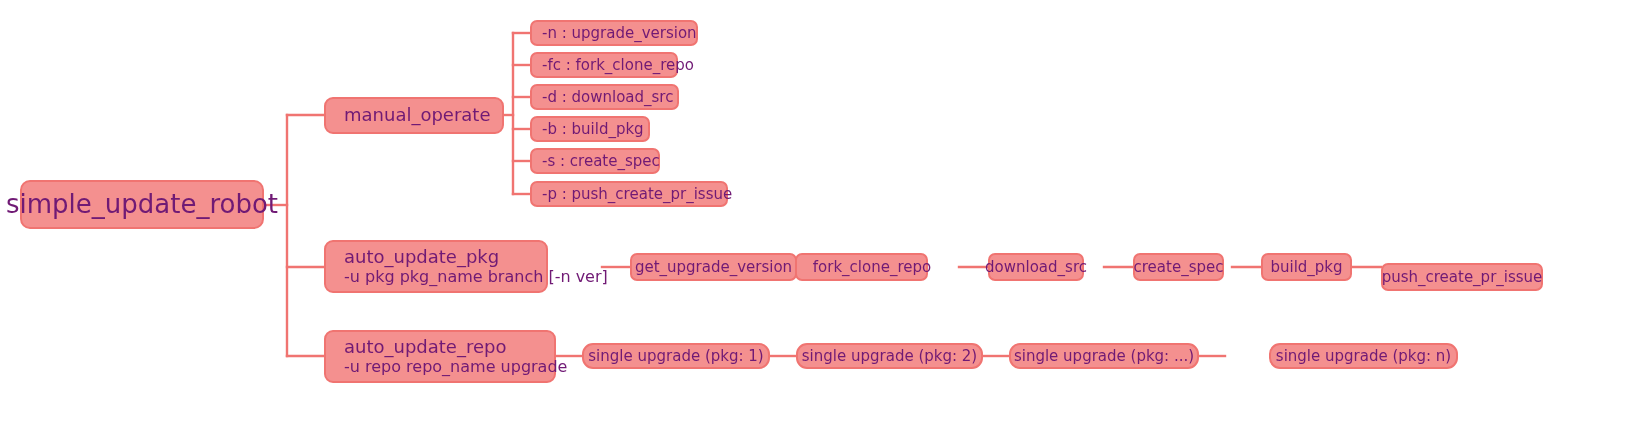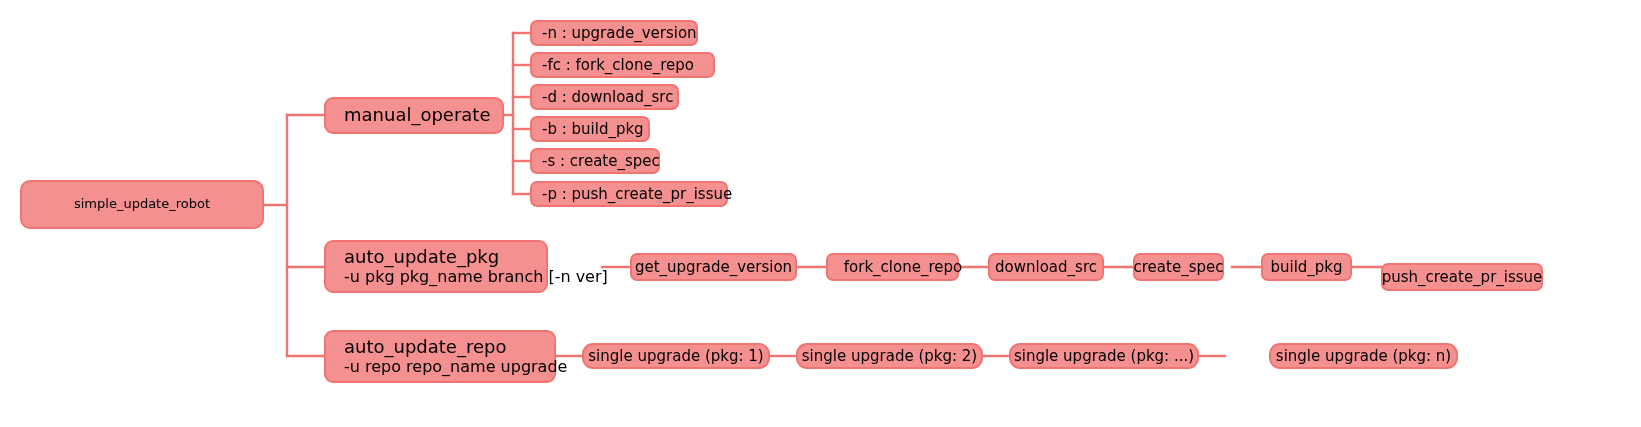--- a/index.html
+++ b/index.html
@@ -24,42 +24,42 @@
     width: 1641px;
     height: 427px;
     pointer-events: none;
   }
   .node {
     position: absolute;
     box-sizing: border-box;
     background: #f4908f;
     border: 2px solid #f07471;
     border-radius: 8px;
-    color: #000000;
+    color: #701a75;
     display: flex;
     flex-direction: column;
     justify-content: center;
     white-space: nowrap;
     z-index: 2;
   }
   .node .line1,
   .node .line2 {
     display: block;
     line-height: 1.12;
   }
 
   
   .node.root {
     left: 20px;
     top: 180px;
     width: 244px;
     height: 49px;
     border-radius: 10px;
     align-items: center;
-    font-size: 13px;
+    font-size: 26px;
   }
 
   
   .node.l1 {
     border-radius: 9px;
     padding-left: 18px;
     font-size: 18px;
   }
   .node.l1-manual {
     left: 324px;
@@ -153,21 +153,21 @@
     <span class="line1">simple_update_robot</span>
   </div>
 
   <div class="node l1 l1-manual">
     <span class="line1">manual_operate</span>
   </div>
 
   <div class="node opt" style="left:530px; top:20px; width:168px;">
     <span class="line1">-n : upgrade_version</span>
   </div>
-  <div class="node opt" style="left:530px; top:52px; width:185px;">
+  <div class="node opt" style="left:530px; top:52px; width:148px;">
     <span class="line1">-fc : fork_clone_repo</span>
   </div>
   <div class="node opt" style="left:530px; top:84px; width:149px;">
     <span class="line1">-d : download_src</span>
   </div>
   <div class="node opt" style="left:530px; top:116px; width:120px;">
     <span class="line1">-b : build_pkg</span>
   </div>
   <div class="node opt" style="left:530px; top:148px; width:130px;">
     <span class="line1">-s : create_spec</span>
@@ -177,24 +177,24 @@
   </div>
 
   <div class="node l1 l1-two">
     <span class="line1">auto_update_pkg</span>
     <span class="line2">-u pkg pkg_name branch [-n ver]</span>
   </div>
 
   <div class="node step" style="left:630px; top:253px; width:167px;">
     <span class="line1">get_upgrade_version</span>
   </div>
-  <div class="node step" style="left:826px; top:253px; width:133px;padding-left:32px;">
+  <div class="node step" style="left:795px; top:253px; width:133px;padding-left:32px;">
     <span class="line1">fork_clone_repo</span>
   </div>
-  <div class="node step" style="left:988px; top:253px; width:116px;">
+  <div class="node step" style="left:988px; top:253px; width:96px;">
     <span class="line1">download_src</span>
   </div>
   <div class="node step" style="left:1133px; top:253px; width:91px;">
     <span class="line1">create_spec</span>
   </div>
   <div class="node step" style="left:1261px; top:253px; width:91px;">
     <span class="line1">build_pkg</span>
   </div>
   <div class="node step" style="left:1381px; top:263px; width:162px;">
     <span class="line1">push_create_pr_issue</span>

